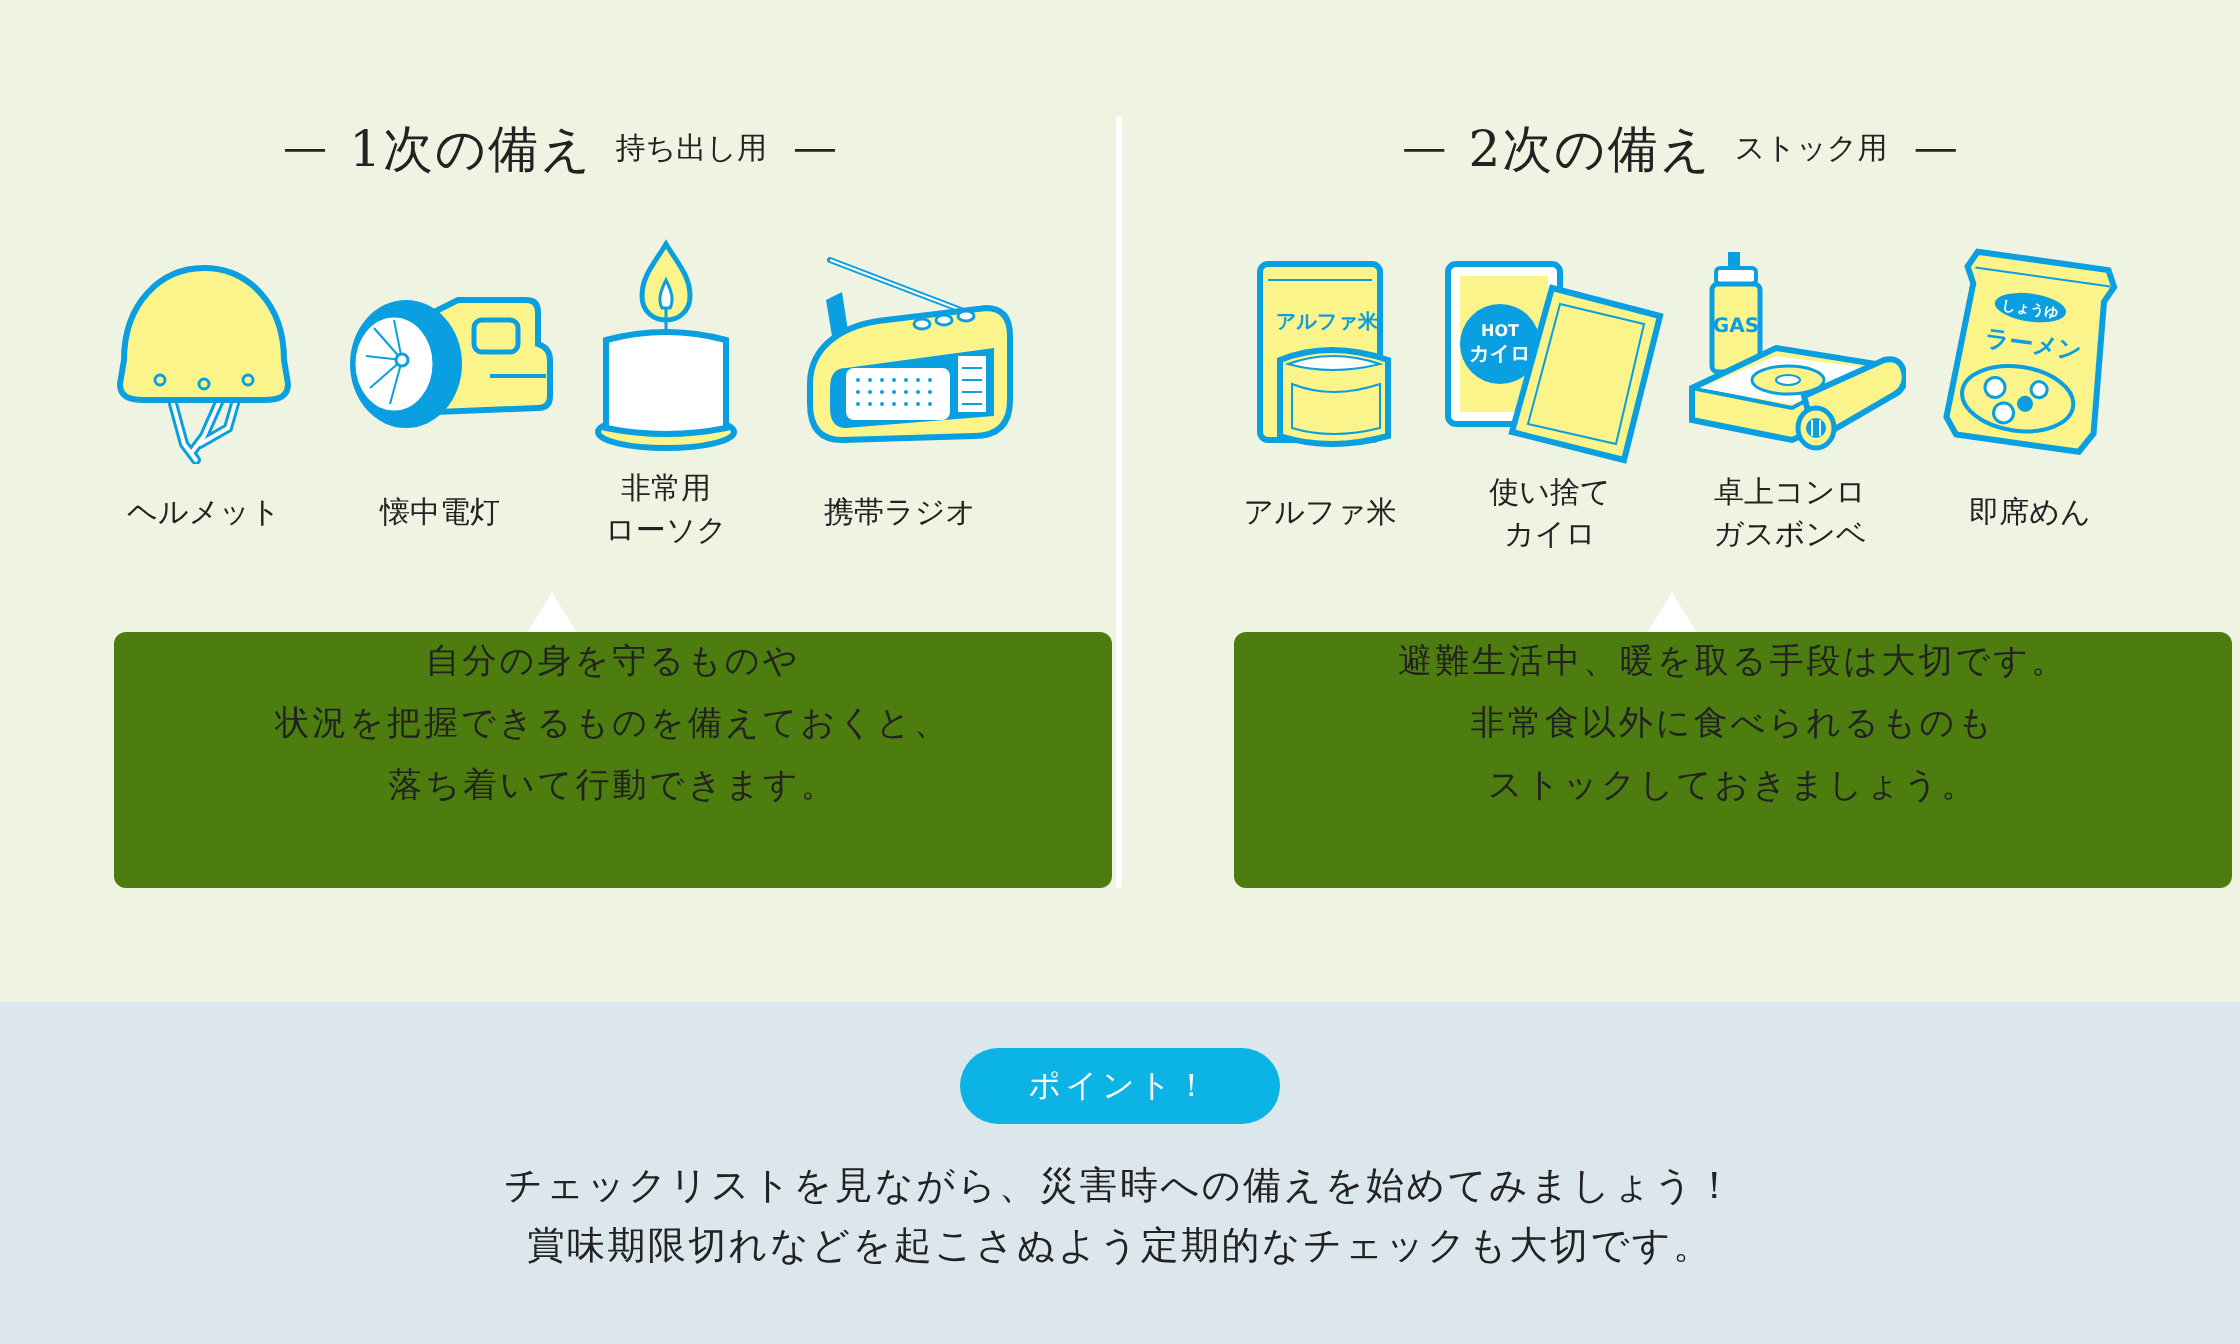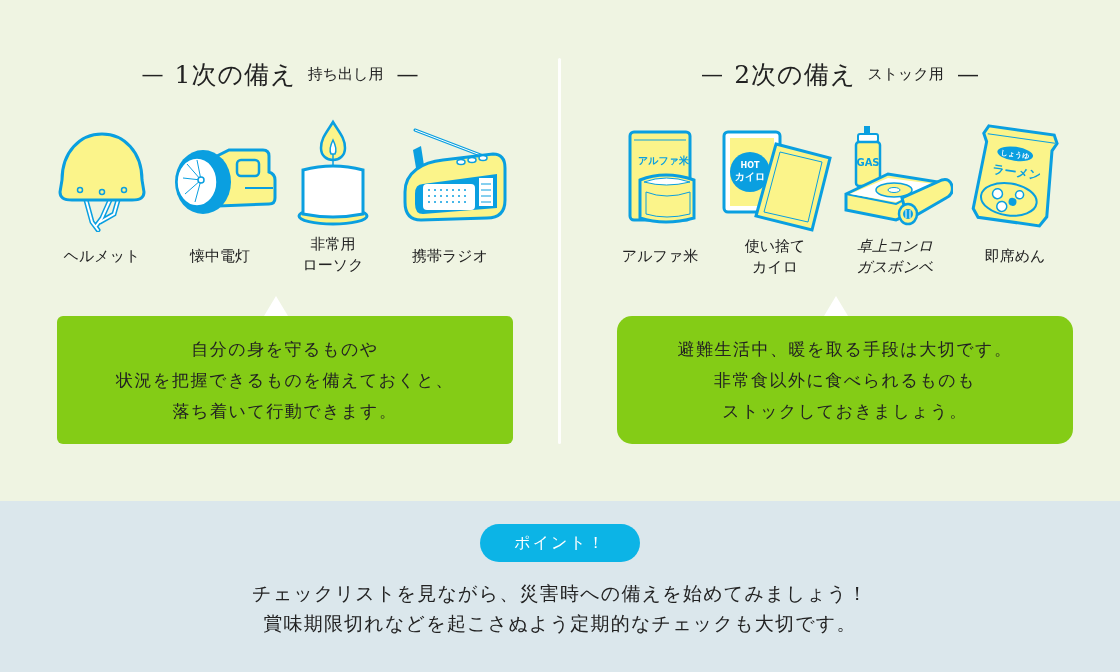--- a/index.html
+++ b/index.html
@@ -36,33 +36,33 @@
 
   .item {
     position: absolute; width: 120px; text-align: center;
   }
   .item svg { display: block; margin: 0 auto; }
   .item .label {
     font-size: 15px; line-height: 21px; color: #222; white-space: pre-line;
   }
 
   .callout {
-    position: absolute; top: 316px; width: 456px; height: 128px;
-    background: #84cc16; border-radius: 6px;
-    display: flex; align-items: center; justify-content: center;
+    position: absolute; top: 316px; width: 499px; height: 128px;
+    background: #4d7c0f; border-radius: 6px;
+    display: flex; align-items: flex-start; justify-content: center;
     text-align: center;
   }
   .callout::before {
     content: ""; position: absolute; top: -20px;
     border-left: 12px solid transparent; border-right: 12px solid transparent;
     border-bottom: 20px solid #fff;
   }
   .section.left .callout { left: 57px; }
   .section.left .callout::before { left: 207px; }
-  .section.right .callout { left: 57px; border-radius: 15px; }
+  .section.right .callout { left: 57px; }
   .section.right .callout::before { left: 207px; }
   .callout p {
     font-size: 17px; line-height: 31px; letter-spacing: 1.5px; white-space: pre-line; color: #222;
   }
 
   .point-badge {
     position: absolute; left: 480px; top: 524px; width: 160px; height: 38px;
     border-radius: 19px; background: #0cb4e6; color: #fff;
     font-size: 16px; letter-spacing: 2px; text-align: center; line-height: 38px;
   }
@@ -225,21 +225,21 @@
       <path d="M8 72 L58 82 L100 60" fill="none" stroke="#0a9fe0" stroke-width="2"></path>
       <path d="M12 72 L50 56 L96 62 L58 80 Z" fill="#fff"></path>
       <ellipse cx="56" cy="68" rx="18" ry="7" fill="#fbf48a" stroke="#0a9fe0" stroke-width="1.5"></ellipse>
       <ellipse cx="56" cy="68" rx="6" ry="2.5" fill="#fff" stroke="#0a9fe0" stroke-width="1"></ellipse>
       <path d="M64 76 L104 58 Q112 56 114 64 Q116 72 108 76 L70 98 Z" fill="#fbf48a" stroke="#0a9fe0" stroke-width="3"></path>
       <ellipse cx="70" cy="92" rx="9" ry="10" fill="#fbf48a" stroke="#0a9fe0" stroke-width="2.5"></ellipse>
       <circle cx="70" cy="92" r="5" fill="#0a9fe0"></circle>
       <line x1="68" y1="88" x2="68" y2="96" stroke="#fff" stroke-width="1"></line>
         <line x1="72" y1="88" x2="72" y2="96" stroke="#fff" stroke-width="1"></line>
     </svg>
-    <div class="label" style="margin-top:4px;font-style:italic;">卓上コンロ
+    <div class="label" style="margin-top:4px;">卓上コンロ
 ガスボンベ</div>
   </div>
 
   <div class="item" style="left:395px; top:122px;">
     <svg width="110" height="110" viewBox="0 0 110 110">
       <g transform="rotate(8 55 55)">
         <path d="M22 8 L88 8 L92 16 L88 24 L92 90 L86 100 L24 100 L18 92 L22 24 L18 16 Z" fill="#fbf48a" stroke="#0a9fe0" stroke-width="3"></path>
         <line x1="22" y1="16" x2="90" y2="16" stroke="#0a9fe0" stroke-width="1"></line>
         <ellipse cx="52" cy="32" rx="18" ry="7" fill="#0a9fe0"></ellipse>
         <text x="52" y="35" font-size="7" fill="#fff" text-anchor="middle" font-family="DejaVu Sans, sans-serif" font-weight="bold">しょうゆ</text>

